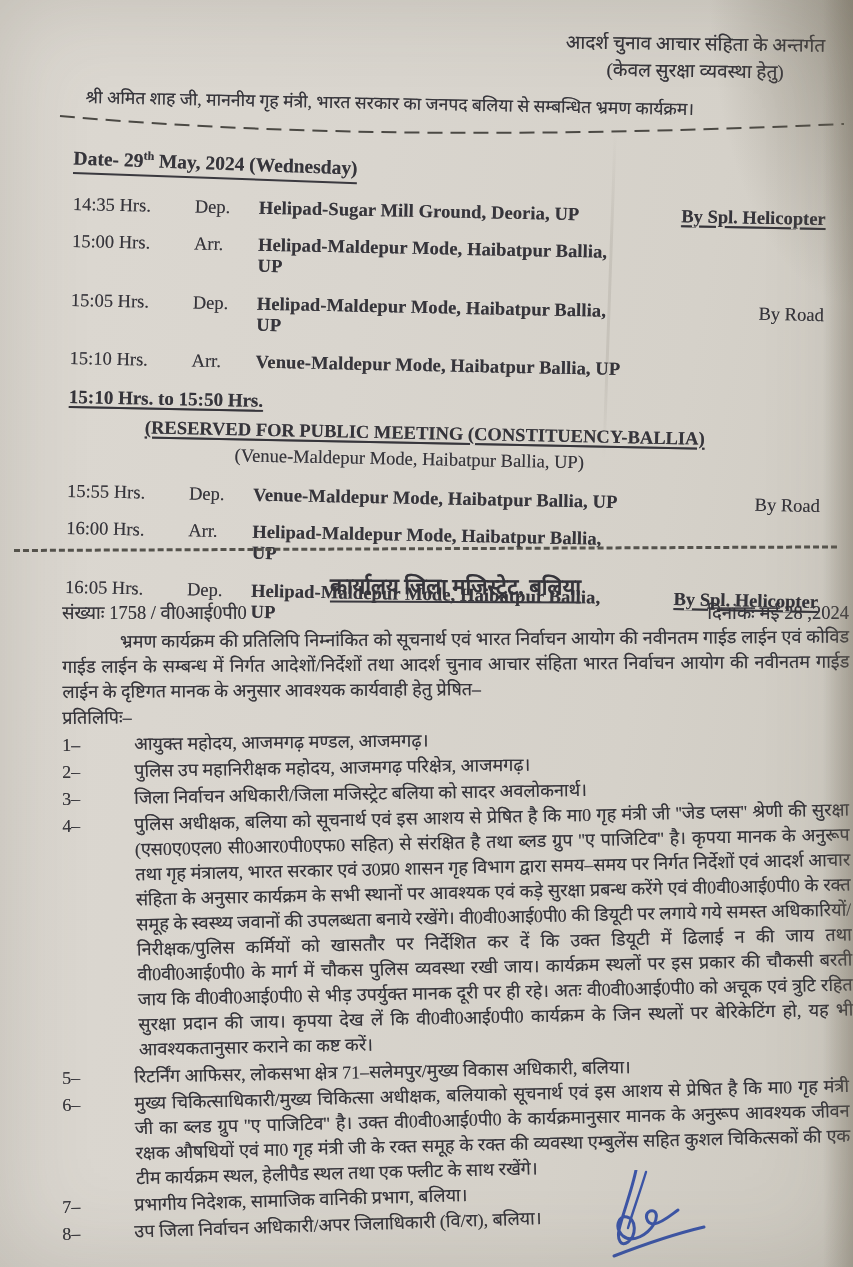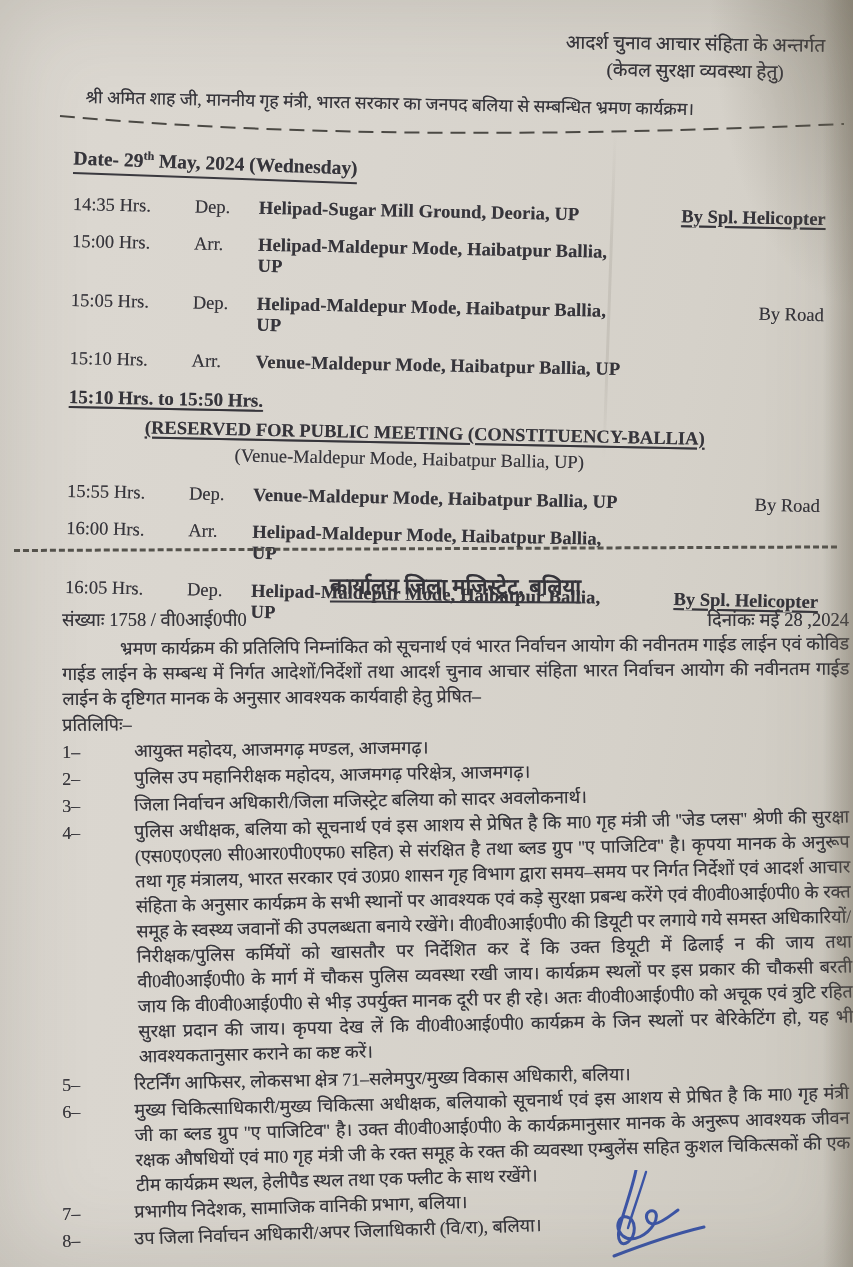--- a/index.html
+++ b/index.html
@@ -46,21 +46,21 @@
     text-underline-offset:3px;text-decoration-thickness:2px;margin-bottom:5px;padding-right:40px;}
   .res-l2{text-align:center;font-size:18.5px;padding-right:70px;}
 
   .divider{position:absolute;top:549px;left:14px;right:16px;border-top:3px dashed #55534d;
     transform:rotate(-.25deg);transform-origin:0 0;}
 
   
   .office{position:absolute;top:574px;left:62px;right:4px;font-size:18px;line-height:25px;}
   .office-head{text-align:center;font-size:22px;font-weight:700;transform:rotate(.25deg);}
   .office-head span{border-bottom:2px solid #3a393f;padding-bottom:2px;}
-  .ref-row{display:flex;justify-content:space-between;margin-top:9px;font-size:18.5px;}
+  .ref-row{display:flex;justify-content:space-between;margin-top:2px;font-size:18.5px;}
   .intro{margin-top:4px;text-align:justify;text-indent:58px;transform:rotate(-.4deg);transform-origin:0 0;}
   .copies-label{margin-top:1px;transform:rotate(-.5deg);transform-origin:0 0;}
   .copies{margin-top:2px;}
   .copy{display:flex;margin-bottom:2px;transform-origin:0 0;}
   .copy-num{width:72px;flex:none;}
   .copy-text{flex:1;text-align:justify;}
 
   .signature{position:absolute;left:588px;top:1170px;z-index:3;}
 </style>
 </head>

